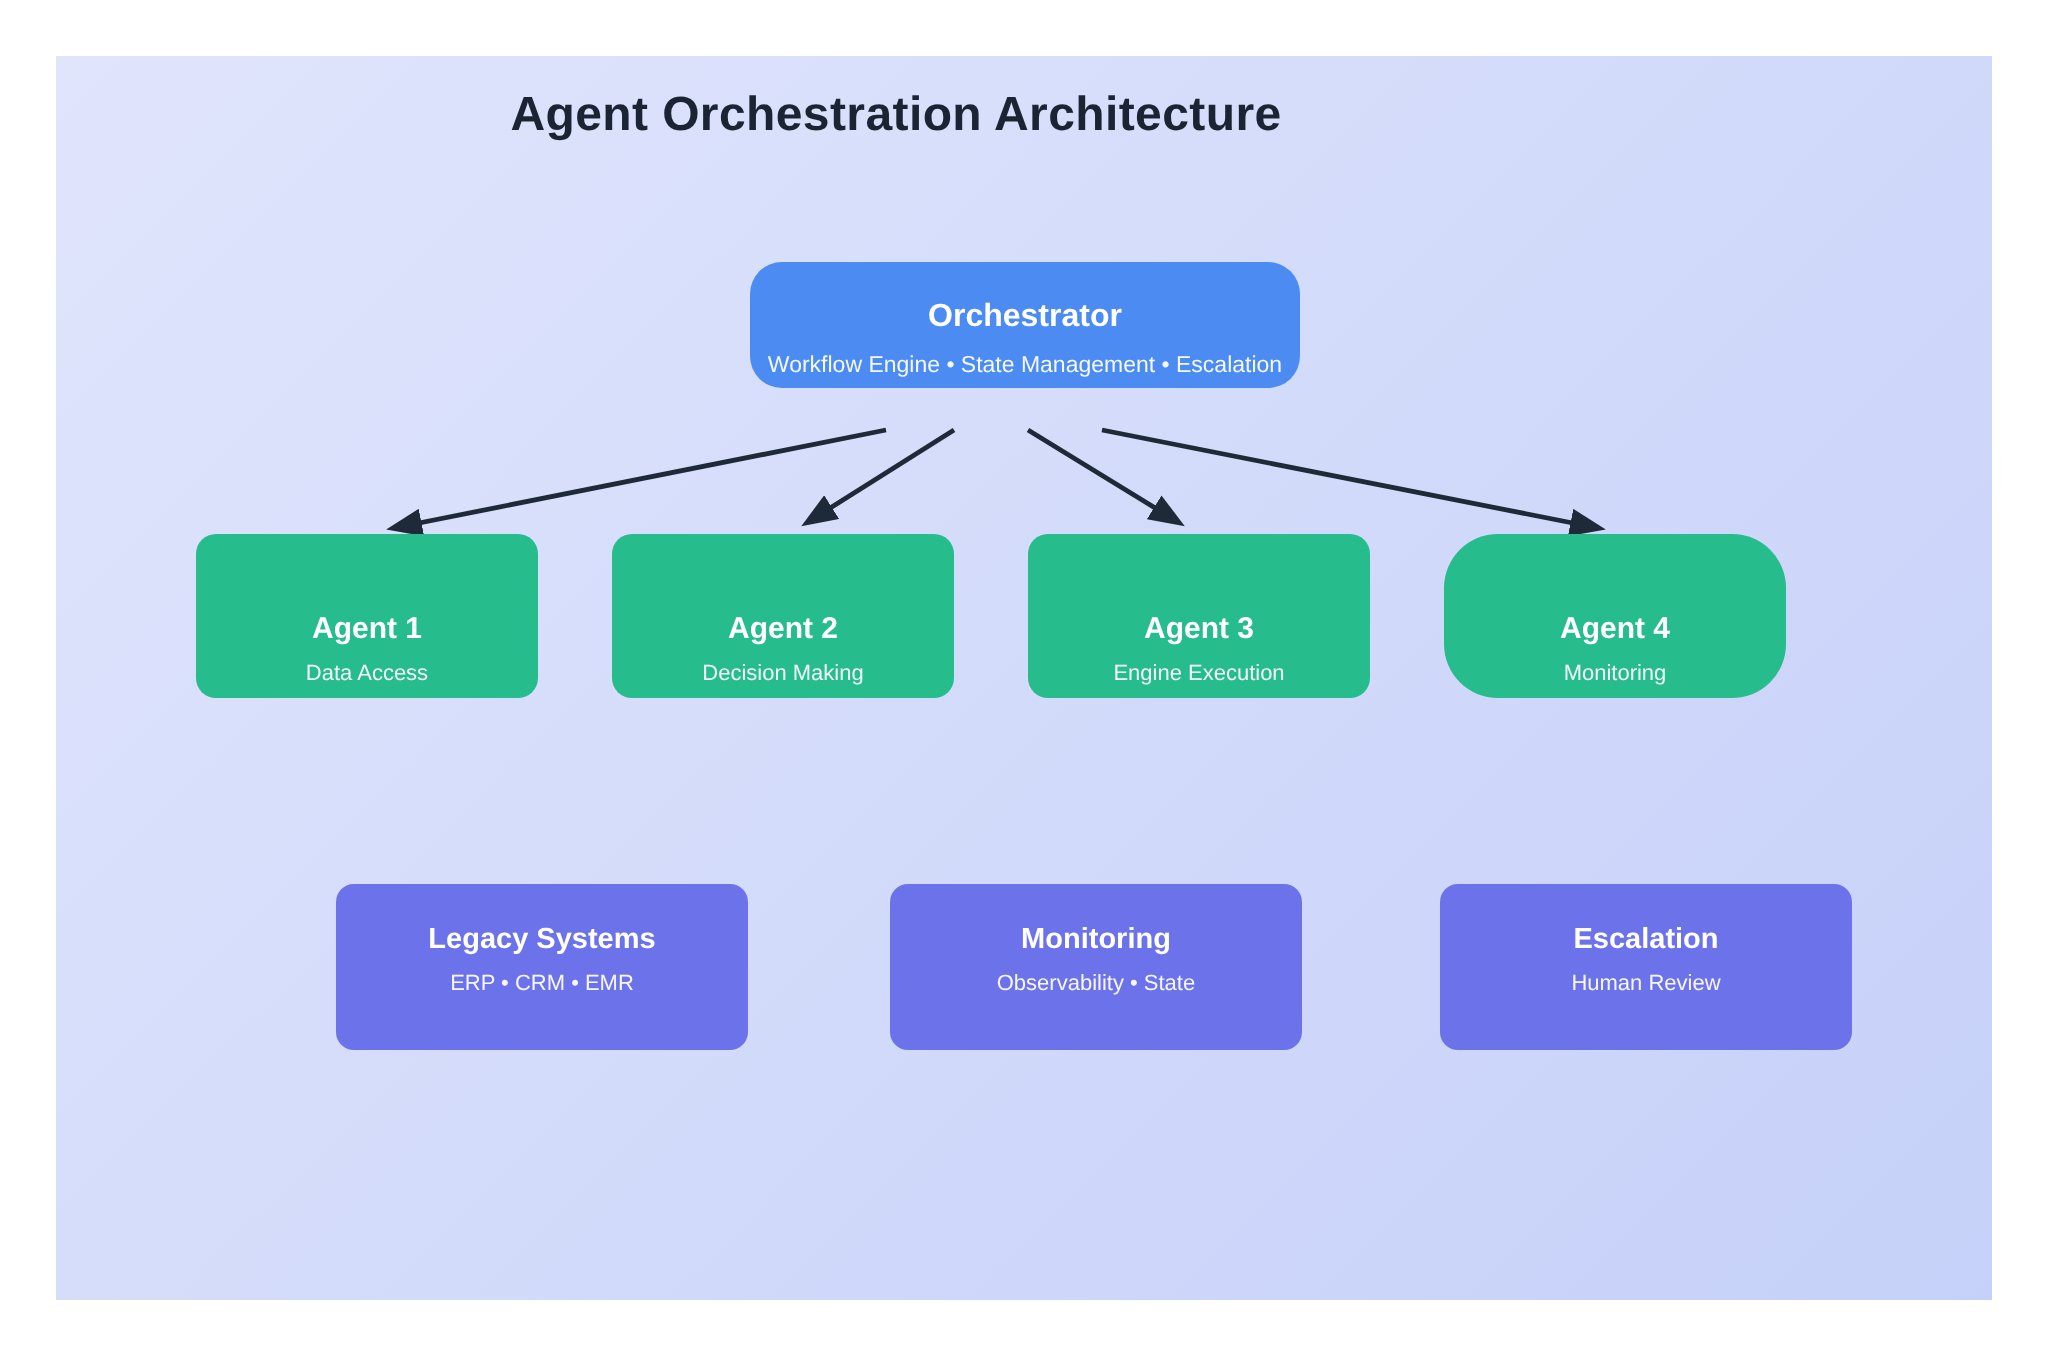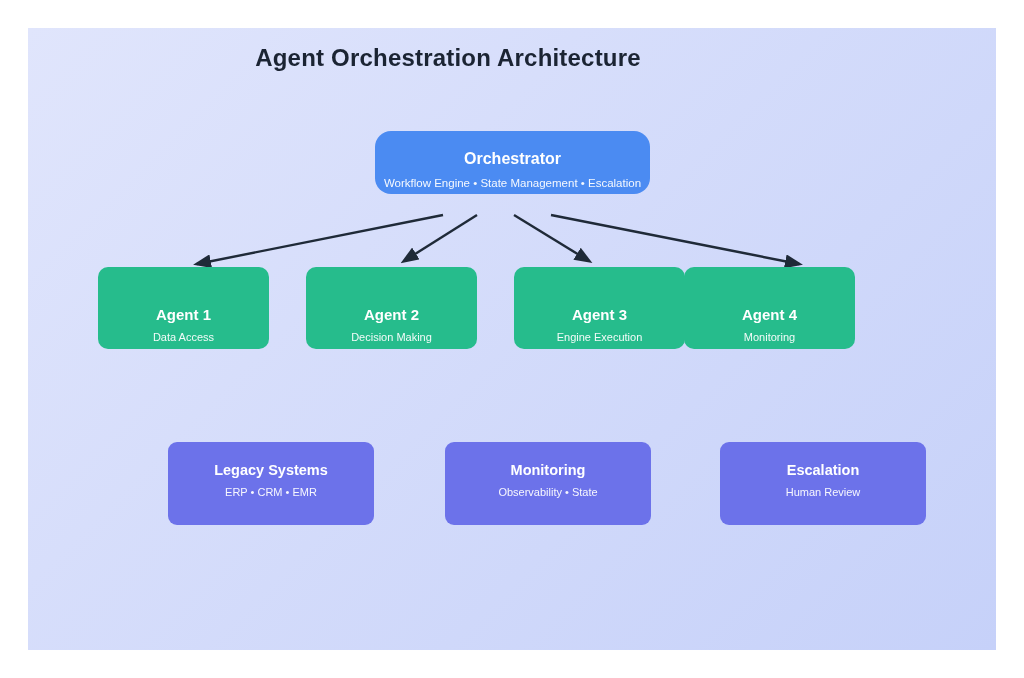--- a/index.html
+++ b/index.html
@@ -35,21 +35,21 @@
     background:var(--orchestrator); padding-top:19px; border-radius:16px;
   }
   .orchestrator .node-title{font-size:16px;}
   .orchestrator .node-sub{font-size:11.5px; margin-top:9px;}
   .agent{
     top:267px; width:171px; height:82px;
     background:var(--agent); padding-top:39px;
   }
   .agent .node-title{font-size:15px;}
   .agent .node-sub{font-size:11px; margin-top:8px;}
-  .agent-1{left:98px;} .agent-2{left:306px;} .agent-3{left:514px;} .agent-4{left:684px;}
+  .agent-1{left:98px;} .agent-2{left:306px;} .agent-3{left:514px;} .agent-4{left:722px;border-radius:27px;}
   .system{
     top:442px; width:206px; height:83px;
     background:var(--system); padding-top:20px; border-radius:9px;
   }
   .system .node-title{font-size:14.5px;}
   .system .node-sub{font-size:11px; margin-top:8px;}
   .system-1{left:168px;} .system-2{left:445px;} .system-3{left:720px;}
 </style>
 </head>
 <body>

